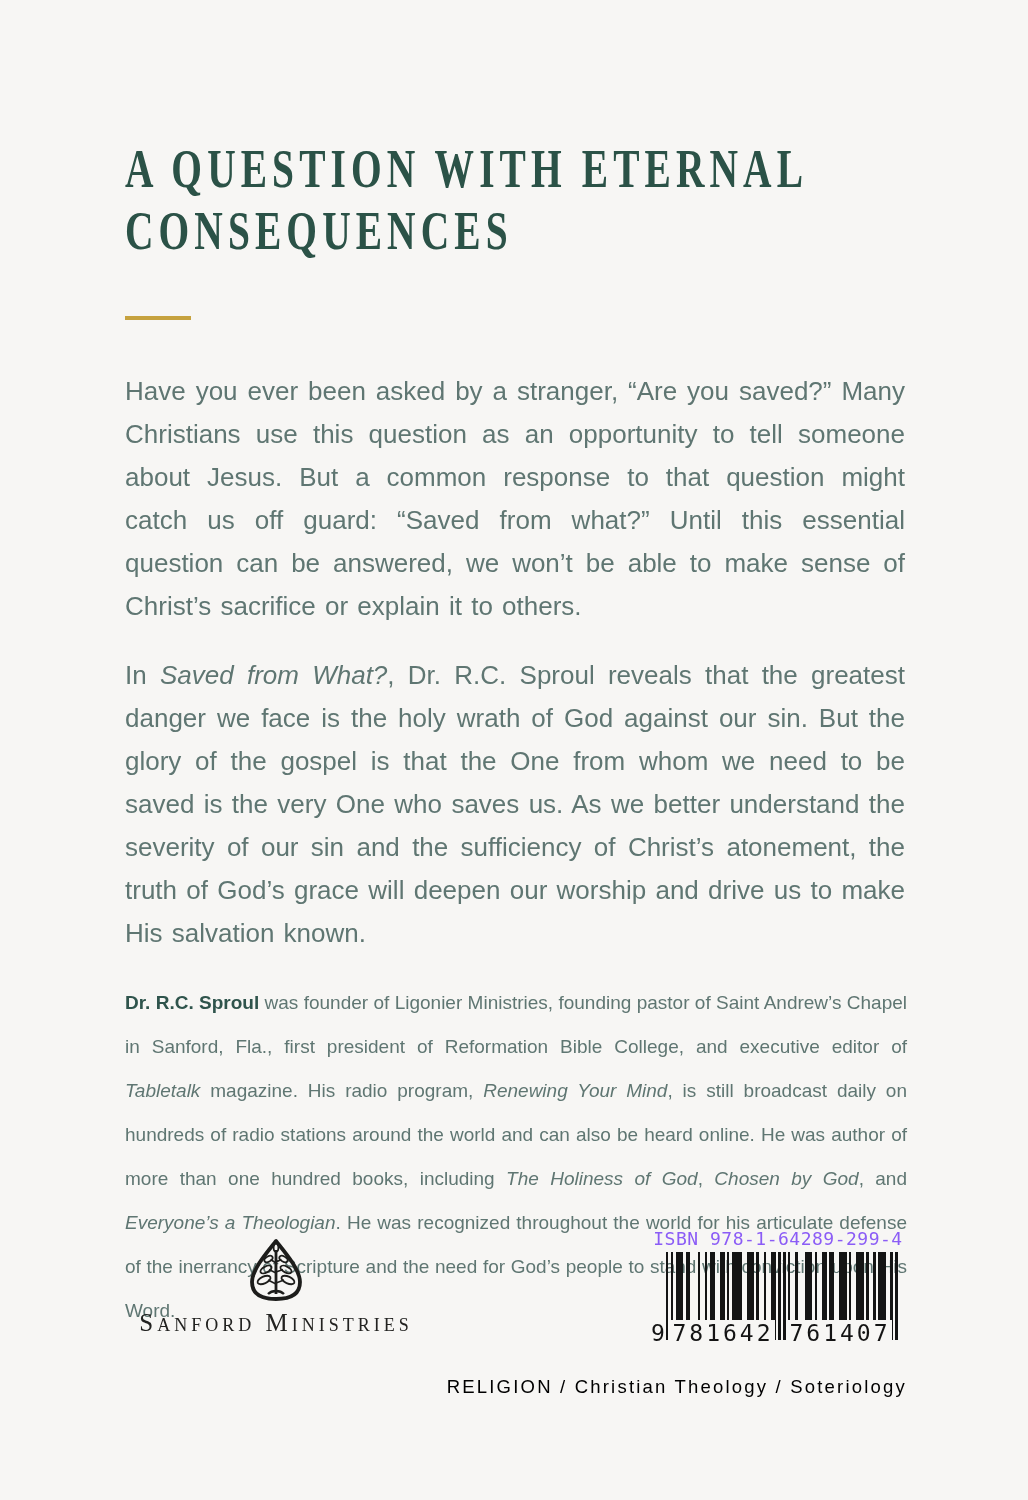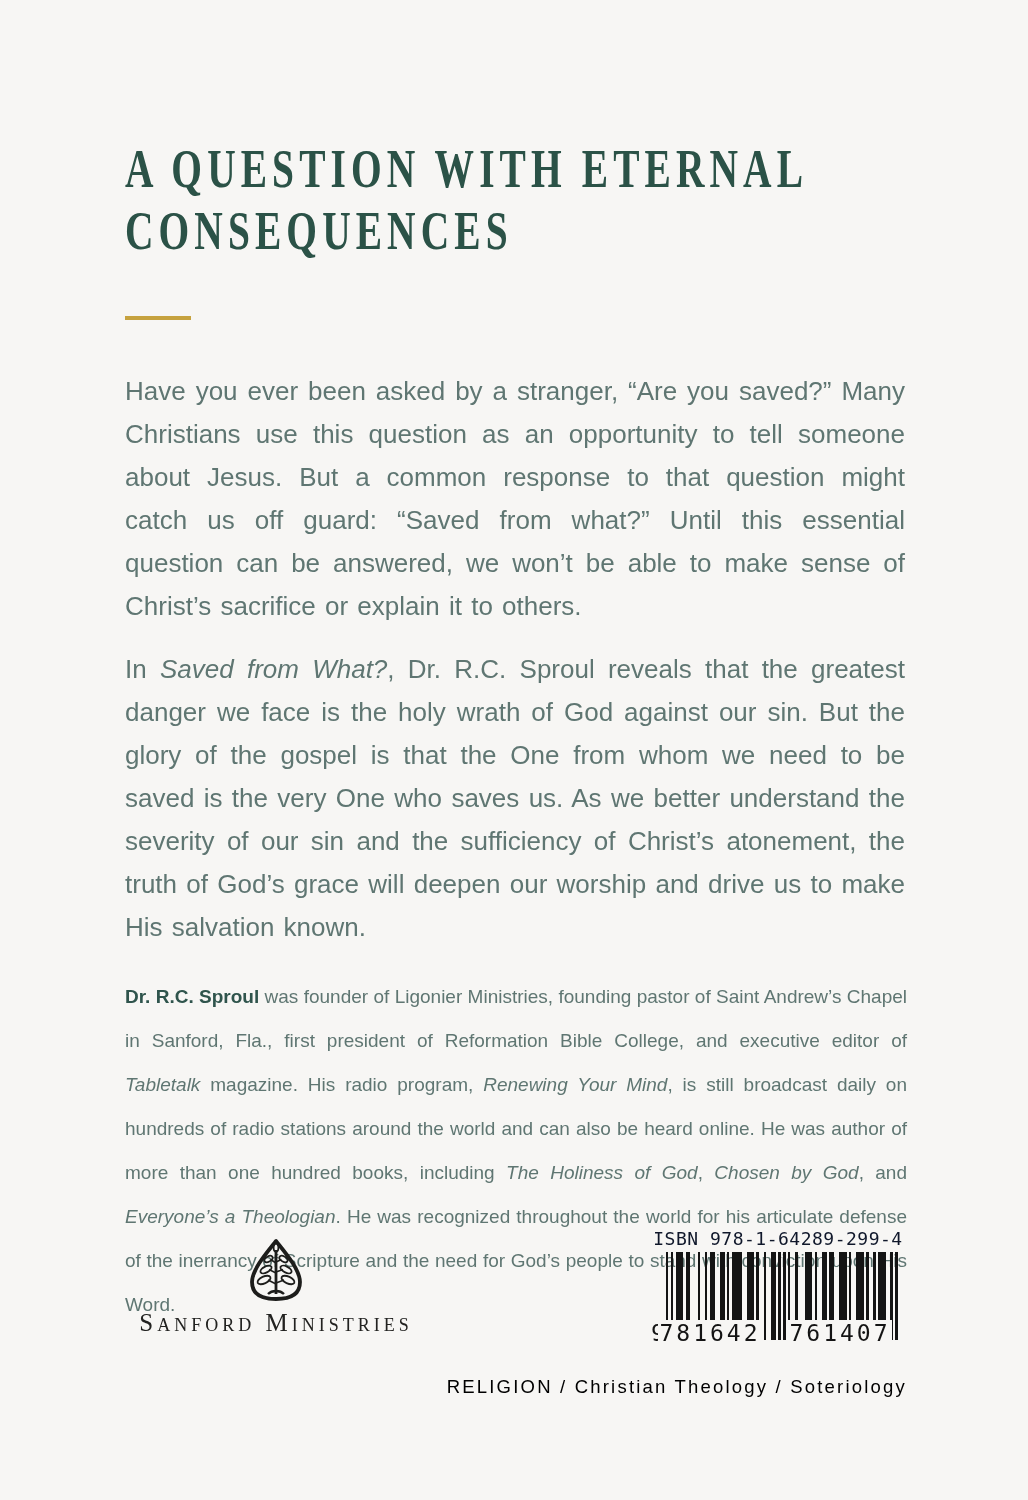--- a/index.html
+++ b/index.html
@@ -20,49 +20,49 @@
     font-size:54px;line-height:62px;letter-spacing:7px;
     transform:scaleX(0.73);transform-origin:left center;
   }
   .rule{margin-top:54px;width:66px;height:4px;background:#c6a23f;}
   
   .body-par{
     width:780px;margin:50px 0 0 0;
     color:#5f7672;font-size:26px;line-height:43px;
     text-align:justify;word-spacing:2px;font-weight:300;
   }
-  .body-par + .body-par{margin-top:20px;}
+  .body-par + .body-par{margin-top:26px;}
   .bio-par{
     width:782px;margin:26px 16px 0 0;
     color:#5f7672;font-size:19px;line-height:44px;
     text-align:justify;font-weight:300;
   }
   .seg-bold{font-weight:bold;color:#2f544c;}
   
   .logo-block{position:absolute;left:128px;top:1238px;width:296px;text-align:center;color:#1d1d1b;}
   .logo-block svg{display:block;margin:0 auto 7px auto;}
   .logo-text{
     font-family:"Liberation Serif",serif;font-variant:small-caps;
     font-size:25px;letter-spacing:4px;color:#222220;white-space:nowrap;
   }
   
   .barcode-block{position:absolute;left:652px;top:1228px;width:252px;height:128px;}
   .isbn-line{
     font-family:"DejaVu Sans Mono",monospace;font-size:18px;letter-spacing:0.5px;
-    color:#0f172a;text-align:center;white-space:nowrap;margin-bottom:3px;
+    color:#8b5cf6;text-align:center;white-space:nowrap;margin-bottom:3px;
   }
   .bars{position:relative;margin-left:14px;width:232px;height:88px;}
   .bar{position:absolute;top:0;height:100%;background:#141414;}
   .bc-digits span{
     position:absolute;font-family:"DejaVu Sans Mono",monospace;
     font-size:23px;line-height:26px;color:#141414;
   }
   .bc-first{left:-1px;top:92px;}
   .bc-g{top:92px;height:26px;background:#f7f6f4;text-align:center;letter-spacing:3px;}
-  .bc-g1{left:6px;width:104px;}
+  .bc-g1{left:19px;width:104px;}
   .bc-g2{left:136px;width:104px;}
   
   .category{
     position:absolute;right:121px;top:1376px;
     font-size:18.5px;letter-spacing:2.2px;color:#000000;white-space:nowrap;
   }
 </style>
 </head>
 <body>
 

